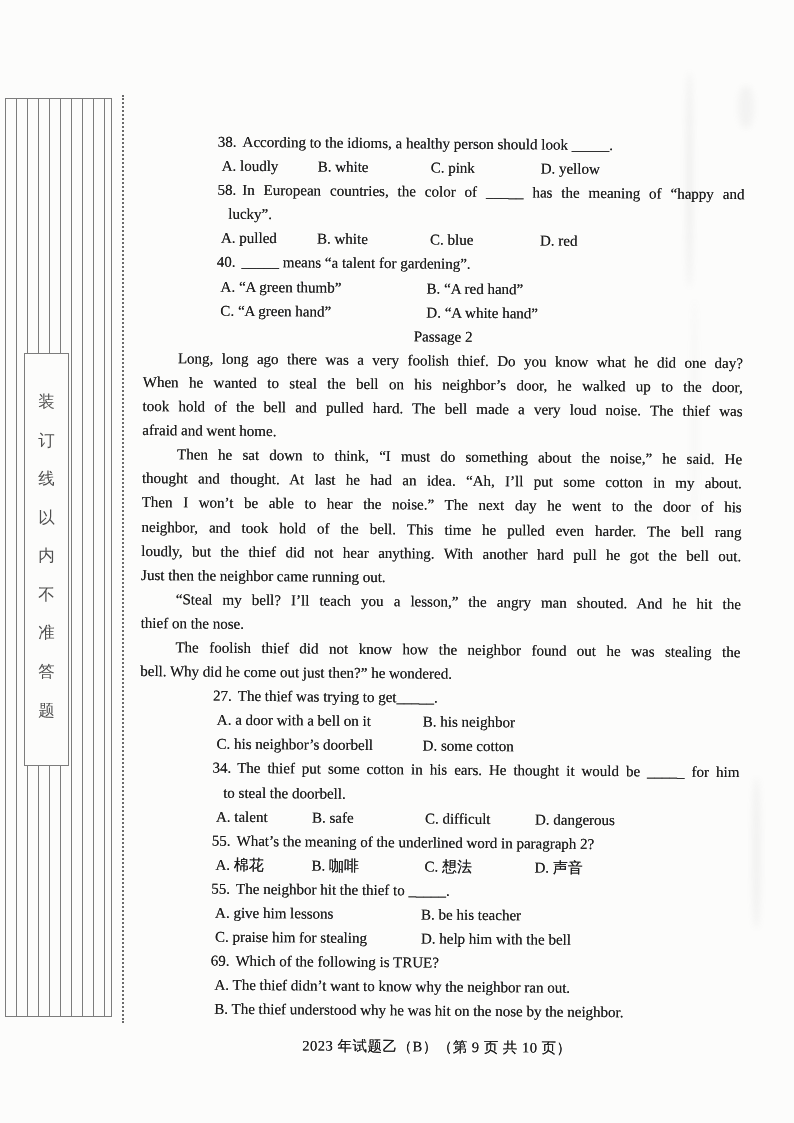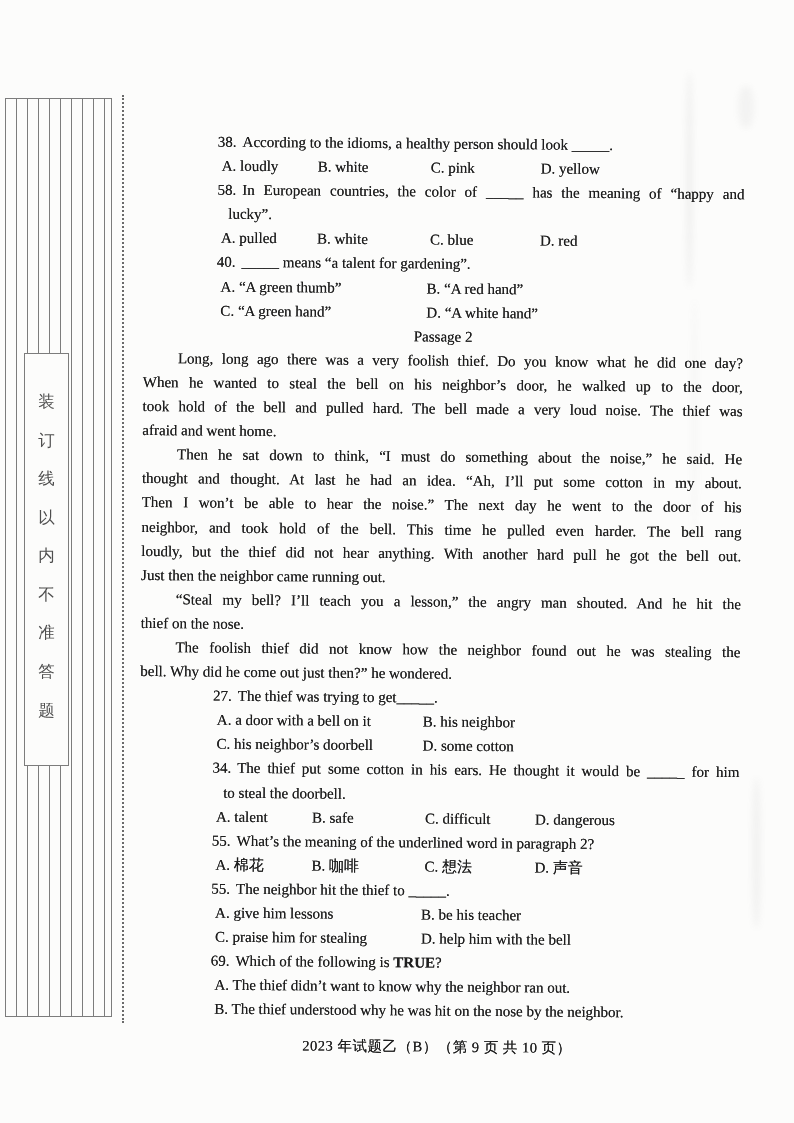--- a/index.html
+++ b/index.html
@@ -46,21 +46,21 @@
   .qnum  { margin-right:6px;margin-left:20px; }
   .cont  { padding-left:84px; }
   .opts  { padding-left:77px; display:grid; }
   .opts4 { grid-template-columns:96px 113px 110px auto; }
   .opts2 { grid-template-columns:206px auto; }
   .optline { padding-left:77px; }
   .j { text-align:justify; text-align-last:justify; white-space:nowrap; }
   .ind { text-indent:35px; }
   .ptitle { text-align:center; }
   .u { text-underline-offset:2px; }
-  .bold { font-weight:bold; }
+  .bold { font-weight:normal; }
   .footer { text-align:center; margin-top:12px; font-size:14.5px; letter-spacing:.5px; }
 </style>
 </head>
 <body>
 
 <div class="page">
 
   <div class="strip">
     <div class="strip-col">
       <span>装</span>

